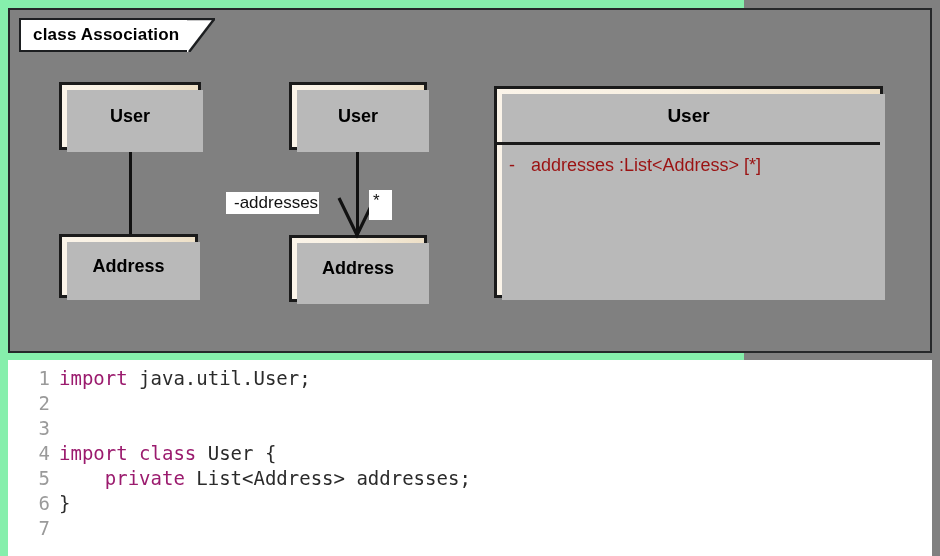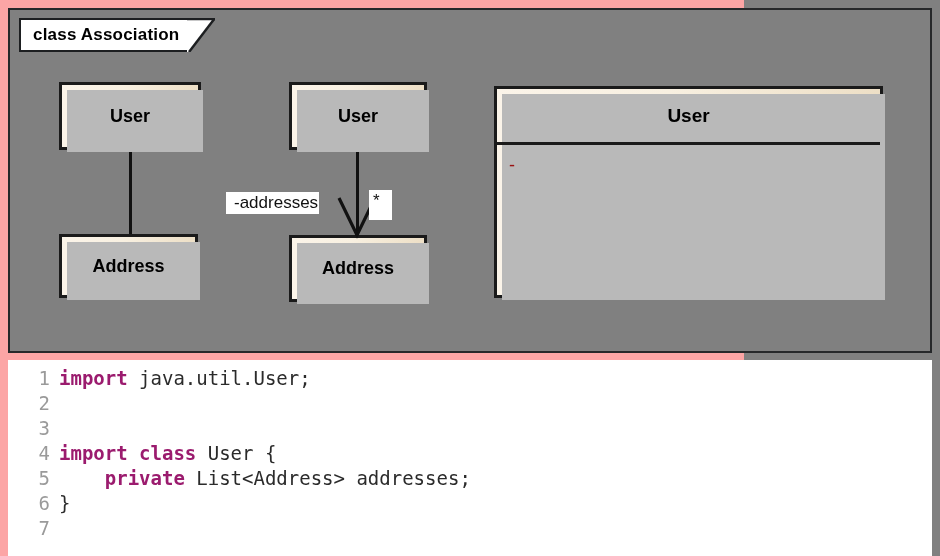--- a/index.html
+++ b/index.html
@@ -11,21 +11,21 @@
     width: 940px;
     height: 556px;
     overflow: hidden;
     font-family: "Liberation Sans", sans-serif;
   }
 
   #app {
     position: relative;
     width: 744px;
     height: 556px;
-    background: #fca5a5;
+    background: #86efac;
   }
 
   
   #diagram-panel {
     position: absolute;
     left: 8px;
     top: 8px;
     width: 924px;
     height: 345px;
     background: #808080;
@@ -174,21 +174,21 @@
     font-size: 19px;
   }
   .line-code {
     color: #2b2b2b;
     white-space: pre;
     font-family: "DejaVu Sans Mono", "Liberation Mono", monospace;
     font-size: 19px;
   }
   .kw {
     color: #9b1b6e;
-    font-weight: bold;
+    font-weight: normal;
     margin-top: 16px;
   }
 </style>
 </head>
 <body>
 
 <div id="app">
 
   <div id="diagram-panel">
 
@@ -231,20 +231,21 @@
       <div class="shadow"></div>
       <div class="uml-name">Address</div>
     </div>
 
     <div class="uml-box uml-class" style="left:484px; top:76px; width:389px; height:212px;">
       <div class="shadow"></div>
       <div class="class-header">User</div>
       <div class="class-attrs">
         <div class="attr-row">
           <span class="attr-vis">-</span>
+          <span>addresses :List&lt;Address&gt; [*]</span>
         </div>
       </div>
     </div>
 
   </div>
 
   <div id="code-editor">
     <div id="code-lines">
         <div class="code-line">
           <span class="line-no">1</span>

